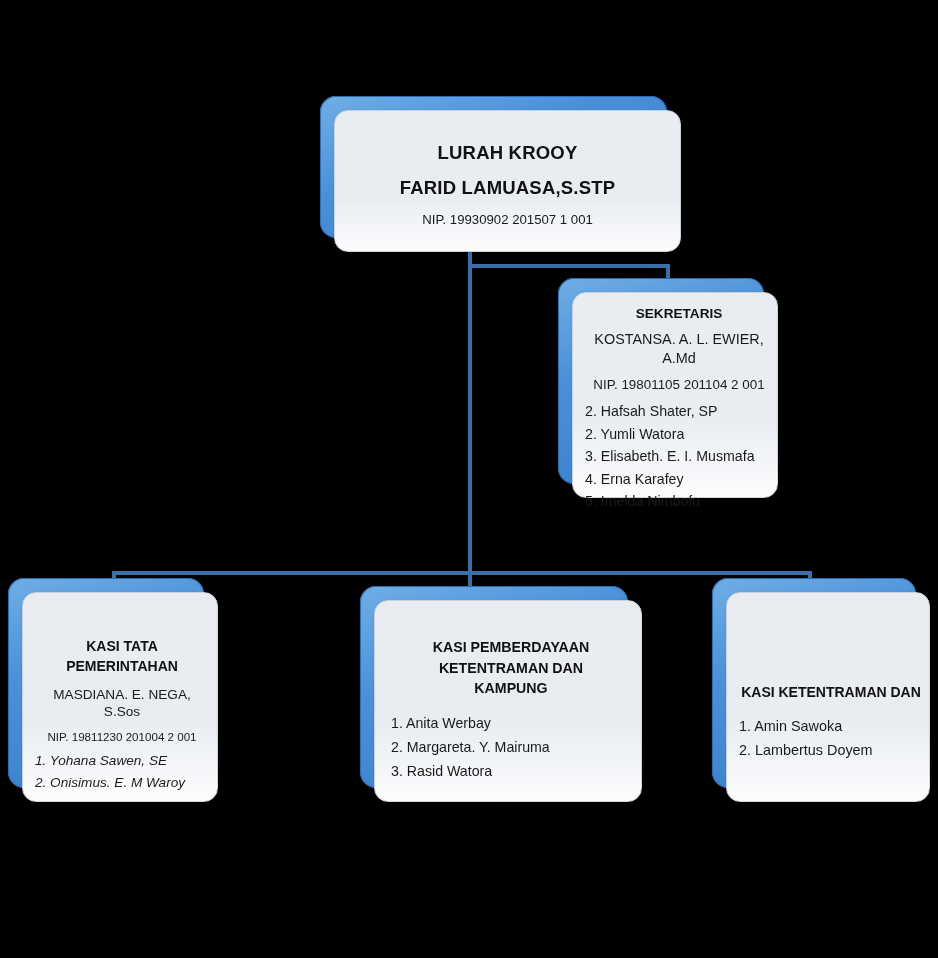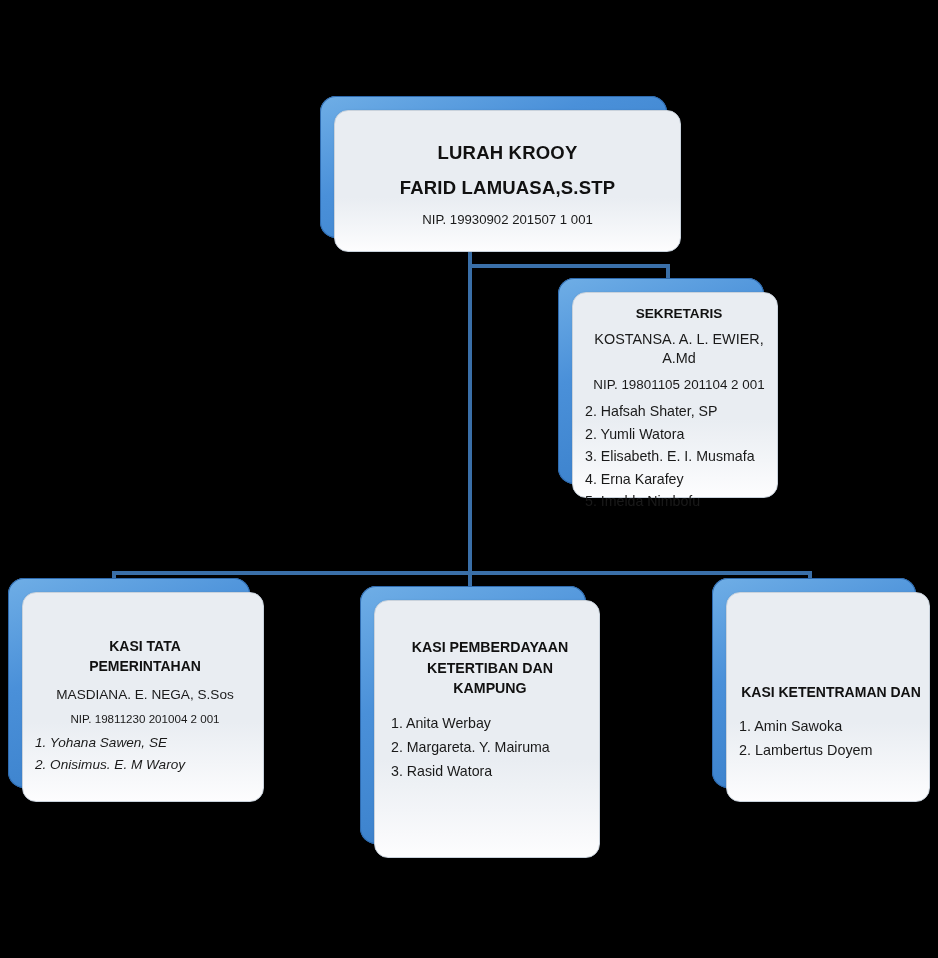--- a/index.html
+++ b/index.html
@@ -111,31 +111,31 @@
     left: 558px; top: 278px; width: 220px; height: 220px;
   }
   #node-sekretaris .card { justify-content: flex-start; padding-top: 12px; padding-left: 12px; padding-right: 4px; }
   #node-sekretaris .title { font-size: 13.6px; }
   #node-sekretaris .subname { margin-top: 8px; font-size: 14.4px; }
   #node-sekretaris .nip { margin-top: 8px; font-size: 13.4px; }
   #node-sekretaris .staff { margin-top: 7px; }
   #node-sekretaris .staff li { font-size: 14.2px; line-height: 1.58; }
 
   #node-tata {
-    left: 8px; top: 578px; width: 256px; height: 224px;
+    left: 8px; top: 578px; width: 210px; height: 224px;
   }
   #node-tata .card { justify-content: flex-start; padding-top: 44px; padding-left: 12px; padding-right: 8px; }
   #node-tata .title { font-size: 14px; line-height: 1.42; }
   #node-tata .subname { margin-top: 9px; font-size: 13.6px; }
   #node-tata .nip { margin-top: 8px; font-size: 11.6px; }
   #node-tata .staff { margin-top: 6px; font-style: italic; }
   #node-tata .staff li { font-size: 13.6px; line-height: 1.6; }
 
   #node-pemberdayaan {
-    left: 360px; top: 586px; width: 240px; height: 272px;
+    left: 360px; top: 586px; width: 240px; height: 216px; padding-left: 42px;
   }
   #node-pemberdayaan .card { justify-content: flex-start; padding-top: 36px; padding-left: 16px; padding-right: 10px; }
   #node-pemberdayaan .title { font-size: 14.2px; line-height: 1.45; }
   #node-pemberdayaan .staff { margin-top: 13px; }
   #node-pemberdayaan .staff li { font-size: 14.2px; line-height: 1.68; }
 
   #node-ketentraman {
     left: 712px; top: 578px; width: 218px; height: 224px;
   }
   #node-ketentraman .card { justify-content: center; padding-top: 58px; padding-left: 12px; padding-right: 6px; }
@@ -198,21 +198,21 @@
         <li>1. Yohana Sawen, SE</li>
         <li>2. Onisimus. E. M Waroy</li>
       </ul>
     </div>
   </div>
 
   <div class="node" id="node-pemberdayaan">
     <div class="plate"></div>
     <div class="card">
       <div class="title">KASI PEMBERDAYAAN</div>
-      <div class="title">KETERTIBAN DAN</div>
+      <div class="title">KETENTRAMAN DAN</div>
       <div class="title">KAMPUNG</div>
       <ul class="staff">
         <li>1. Anita Werbay</li>
         <li>2. Margareta. Y. Mairuma</li>
         <li>3. Rasid Watora</li>
       </ul>
     </div>
   </div>
 
   <div class="node" id="node-ketentraman">

